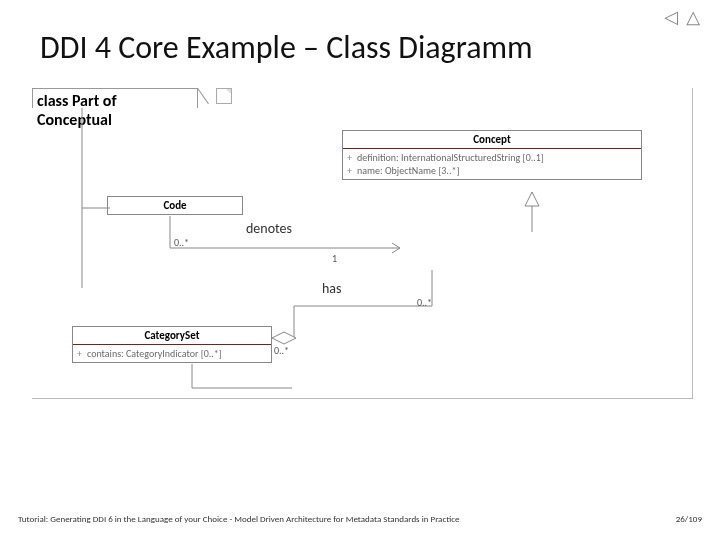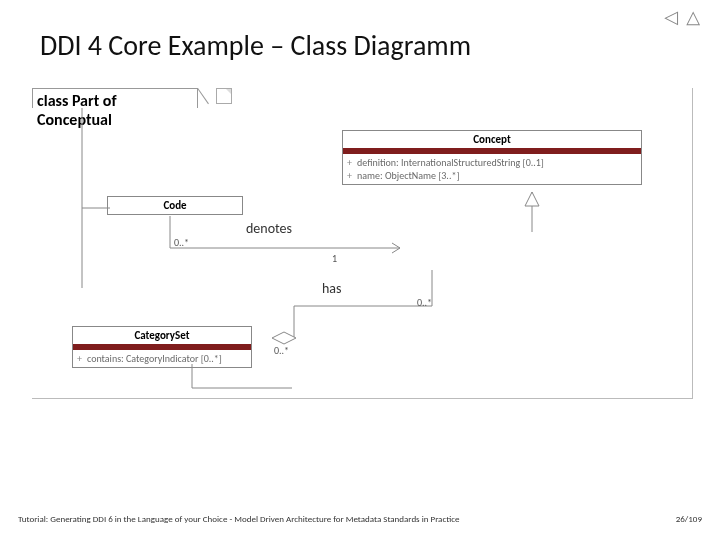--- a/index.html
+++ b/index.html
@@ -1,27 +1,27 @@
 <!DOCTYPE html>
 <html><head>
 <meta charset="utf-8">
 <style>
   html,body{margin:0;padding:0;width:720px;height:540px;background:#fff;font-family:Calibri,Arial,sans-serif;overflow:hidden}
   .nav{position:absolute;top:6px;right:18px;color:#888;font-size:18px;letter-spacing:2px}
   .nav span{display:inline-block}
-  .title{position:absolute;top:28px;left:40px;font-size:28px;color:#111}
+  .title{position:absolute;top:28px;left:40px;font-size:32px;color:#111}
   .frame{position:absolute;top:88px;left:32px;width:660px;height:310px;border-right:1px solid #bbb;border-bottom:1px solid #bbb}
   .pkgTab{position:absolute;top:0;left:0;width:166px;height:20px;border:1px solid #999;border-bottom:none;background:#fff;font-size:16px;font-weight:bold;padding:2px 4px;box-sizing:border-box}
   .pkgCornerLine{position:absolute;top:0;left:166px;width:14px;height:20px}
   .pkgCornerLine::before{content:"";position:absolute;top:0;left:0;width:19px;height:0;border-top:1px solid #999;transform:rotate(55deg);transform-origin:0 0}
   .note{position:absolute;top:0;left:184px;width:14px;height:14px;border:1px solid #aaa;background:#fff}
   .noteFold{position:absolute;top:0;right:0;width:0;height:0;border-left:5px solid transparent;border-top:5px solid #ddd}
 
   .cls{position:absolute;border:1px solid #888;background:#fff;box-sizing:border-box;font-size:10px}
-  .clsHead{border-bottom:6px solid #7f1d1d;text-align:center;font-weight:bold;padding:2px 0;font-size:11px}
+  .clsHead{border-bottom:1px solid #7f1d1d;text-align:center;font-weight:bold;padding:2px 0;font-size:11px}
   .clsBody{padding:2px 4px;color:#6a6a6a}
   .clsBody .row{white-space:nowrap}
   .plus{color:#888;display:inline-block;width:10px}
 
   .lbl{position:absolute;font-size:10px;color:#555}
   .assocLbl{position:absolute;font-size:14px;color:#333}
 
   svg.lines{position:absolute;top:0;left:0;width:660px;height:310px;pointer-events:none}
 
   .footer{position:absolute;bottom:16px;left:18px;right:18px;font-size:9px;color:#333;display:flex;justify-content:space-between}
@@ -49,21 +49,21 @@
       <div class="row"><span class="plus">+</span><span>definition: InternationalStructuredString [0..1]</span></div>
       <div class="row"><span class="plus">+</span><span>name: ObjectName [3..*]</span></div>
     </div>
   </div>
 
   <div class="cls" style="top:108px;left:75px;width:136px">
     <div class="clsHead" style="border-bottom:none">Code</div>
   </div>
 
 
-  <div class="cls" style="top:238px;left:40px;width:180px">
+  <div class="cls" style="top:238px;left:40px;width:200px">
     <div class="clsHead">CategorySet</div>
     <div class="clsBody">
       <div class="row"><span class="plus">+</span><span>contains: CategoryIndicator [0..*]</span></div>
     </div>
   </div>
 
   <svg class="lines">
 
     <line x1="138" y1="128" x2="138" y2="160" stroke="#888" stroke-width="1"></line>
     <line x1="138" y1="160" x2="368" y2="160" stroke="#888" stroke-width="1"></line>

